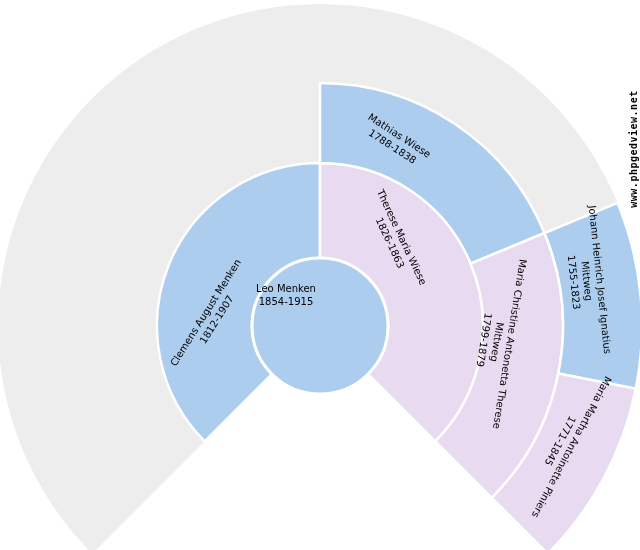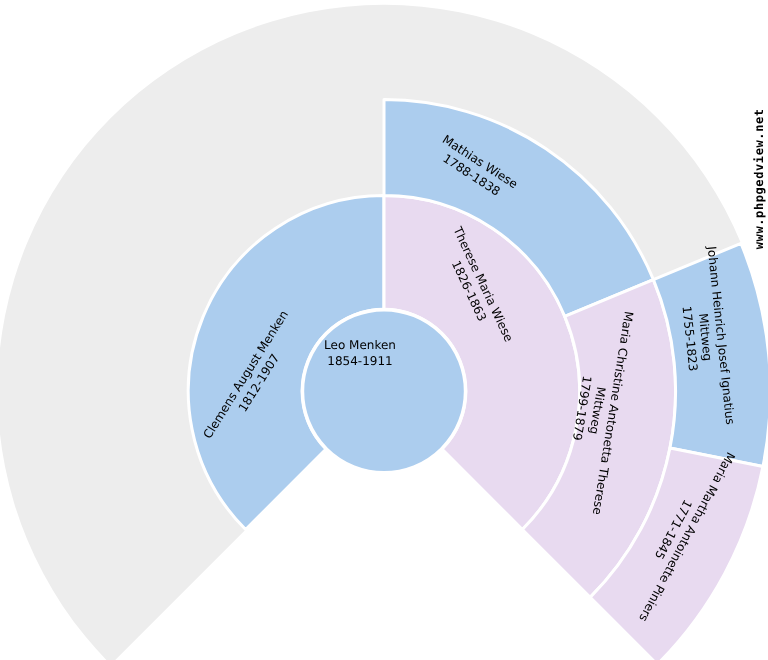--- a/index.html
+++ b/index.html
@@ -52,23 +52,23 @@
 
     <path class="fan-sector" d="M 470.6 263.6 L 544.5 233 A 243 243 0 0 1 491.8 497.8 L 435.3 441.3 A 163 163 0 0 0 470.6 263.6 Z" fill="#e8daf0"></path>
 
     <path class="fan-sector" d="M 544.5 233 L 617.5 202.8 A 322 322 0 0 1 635.8 388.8 L 558.3 373.4 A 243 243 0 0 0 544.5 233 Z" fill="#accdee"></path>
 
     <path class="fan-sector" d="M 558.3 373.4 L 635.8 388.8 A 322 322 0 0 1 547.7 553.7 L 491.8 497.8 A 243 243 0 0 0 558.3 373.4 Z" fill="#e8daf0"></path>
 
     <circle class="fan-center" cx="320" cy="326" r="68" fill="#accdee"></circle>
   </svg>
 
-  <div class="label" style="left:300px; top:295px; --rot:0deg;">
+  <div class="label" style="left:286px; top:295px; --rot:0deg;">
     <span class="line">Leo Menken</span>
-    <span class="line">1854-1911</span>
+    <span class="line">1854-1915</span>
   </div>
 
   <div class="label" style="left:211px; top:316px; --rot:-58deg;">
     <span class="line">Clemens August Menken</span>
     <span class="line">1812-1907</span>
   </div>
 
   <div class="label" style="left:396px; top:240px; --rot:65deg;">
     <span class="line">Therese Maria Wiese</span>
     <span class="line">1826-1863</span>

